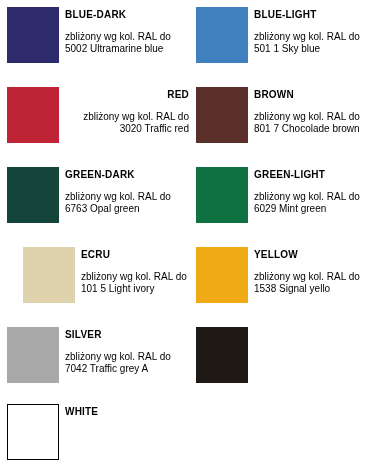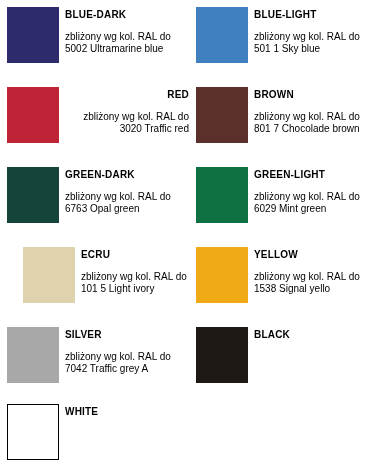--- a/index.html
+++ b/index.html
@@ -162,23 +162,20 @@
       <div class="swatch-text">
         <div class="swatch-title">SILVER</div>
         <div class="swatch-desc">
           <span class="line">zbliżony wg kol. RAL do</span>
           <span class="line">7042 Traffic grey A</span>
         </div>
       </div>
     </div>
     <div class="swatch-cell" style="left: 189px; top: 327px;">
       <div class="swatch-chip" style="background: rgb(30, 25, 20);"></div>
-      <div class="swatch-text">
-        <div class="swatch-title">BLACK</div>
-      </div>
     </div>
     <div class="swatch-cell" style="left: 0px; top: 404px;">
       <div class="swatch-chip outlined" style="background: rgb(255, 255, 255);"></div>
       <div class="swatch-text">
         <div class="swatch-title">WHITE</div>
       </div>
     </div>
   </div>
 
 </body></html>

